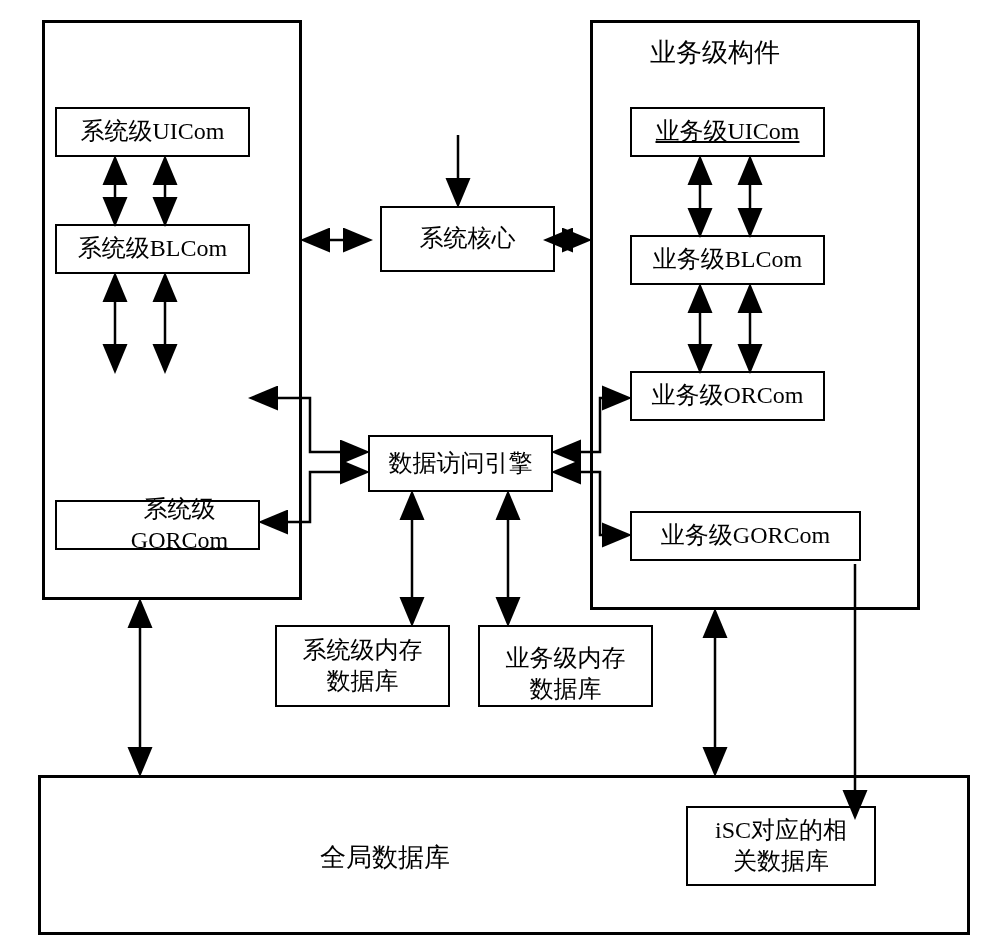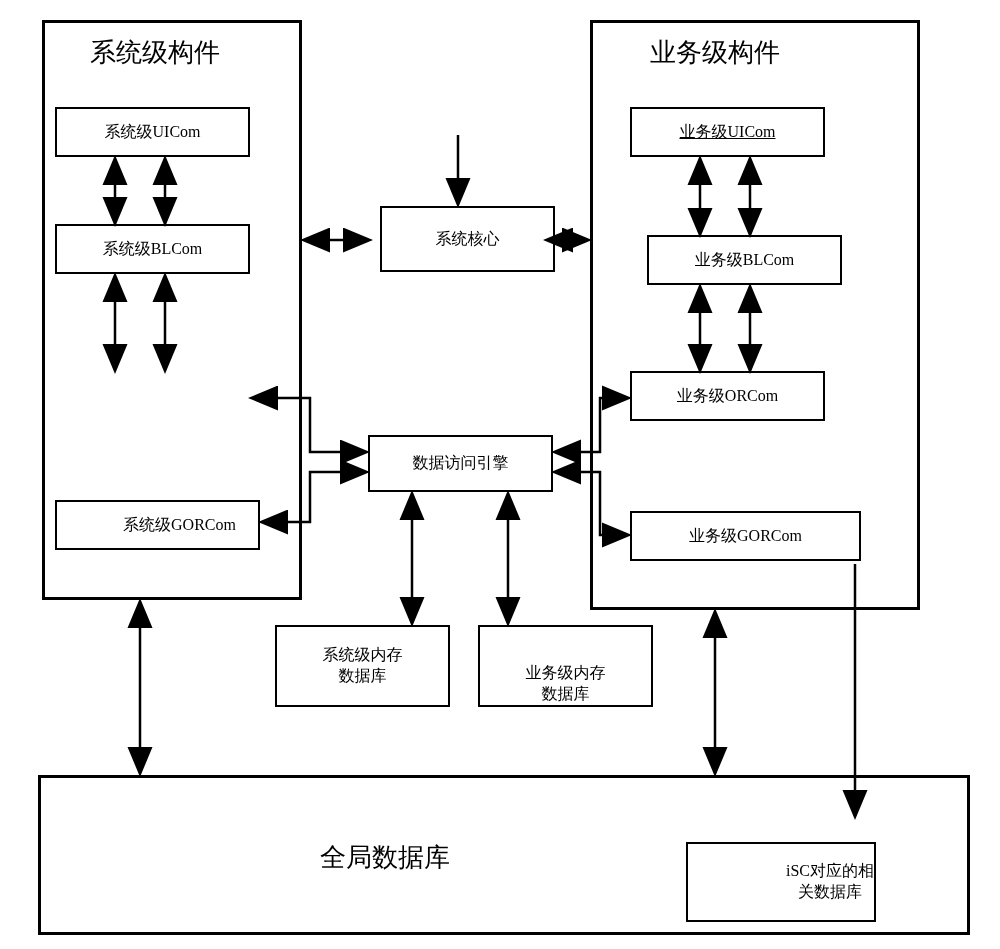--- a/index.html
+++ b/index.html
@@ -22,21 +22,21 @@
       height: 949px;
     }
     .box {
       position: absolute;
       border: 2px solid #000;
       background: #fff;
       display: flex;
       align-items: center;
       justify-content: center;
       text-align: center;
-      font-size: 16px;
+      font-size: 24px;
       line-height: 1.3;
     }
     .container-box {
       position: absolute;
       border: 3px solid #000;
       background: #fff;
     }
     .label {
       position: absolute;
       font-size: 26px;
@@ -57,45 +57,44 @@
     .arrow-head {
       fill: #000;
     }
   </style>
 </head>
 <body>
 
 <div class="diagram">
 
   <div class="container-box" style="left:42px; top:20px; width:260px; height:580px;"></div>
-  <div class="label" style="left:90px; top:35px;">系统级构件</div>
 
   <div class="container-box" style="left:590px; top:20px; width:330px; height:590px;"></div>
   <div class="label" style="left:650px; top:35px;">业务级构件</div>
 
   <div class="box" style="left:55px; top:107px; width:195px; height:50px;">系统级UICom</div>
   <div class="box" style="left:55px; top:224px; width:195px; height:50px;">系统级BLCom</div>
   <div class="box" style="left:55px; top:500px; width:205px; height:50px;padding-left:44px;">系统级GORCom</div>
 
   <div class="box" style="left:630px; top:107px; width:195px; height:50px;text-decoration:underline;">业务级UICom</div>
-  <div class="box" style="left:630px; top:235px; width:195px; height:50px;margin-left:17px;">业务级BLCom</div>
+  <div class="box" style="left:630px; top:235px; width:195px; height:50px;">业务级BLCom</div>
   <div class="box" style="left:630px; top:371px; width:195px; height:50px;">业务级ORCom</div>
   <div class="box" style="left:630px; top:511px; width:231px; height:50px;">业务级GORCom</div>
 
   <div class="box" style="left:380px; top:206px; width:175px; height:66px;">系统核心</div>
   <div class="box" style="left:368px; top:435px; width:185px; height:57px;">数据访问引擎</div>
 
   <div class="box" style="left:275px; top:625px; width:175px; height:82px; white-space:pre-line;"><span>系统级内存
 数据库</span></div>
   <div class="box" style="left:478px; top:625px; width:175px; height:82px; white-space:pre-line;align-items:flex-end;"><span>业务级内存
 数据库</span></div>
 
   <div class="container-box" style="left:38px; top:775px; width:932px; height:160px;"></div>
   <div class="label" style="left:320px; top:840px;">全局数据库</div>
-  <div class="box" style="left:686px; top:842px; width:190px; height:80px; white-space:pre-line;justify-content:flex-end;"><span>iSC对应的相
+  <div class="box" style="left:686px; top:806px; width:190px; height:80px; white-space:pre-line;"><span>iSC对应的相
 关数据库</span></div>
 
   <svg width="1000" height="949">
     <defs>
       <marker id="arrowhead" markerWidth="12" markerHeight="12" refX="10" refY="5" orient="auto">
         <polygon points="0 0, 12 5, 0 10" class="arrow-head"></polygon>
       </marker>
       <marker id="arrowhead-start" markerWidth="12" markerHeight="12" refX="2" refY="5" orient="auto">
         <polygon points="12 0, 0 5, 12 10" class="arrow-head"></polygon>
       </marker>

